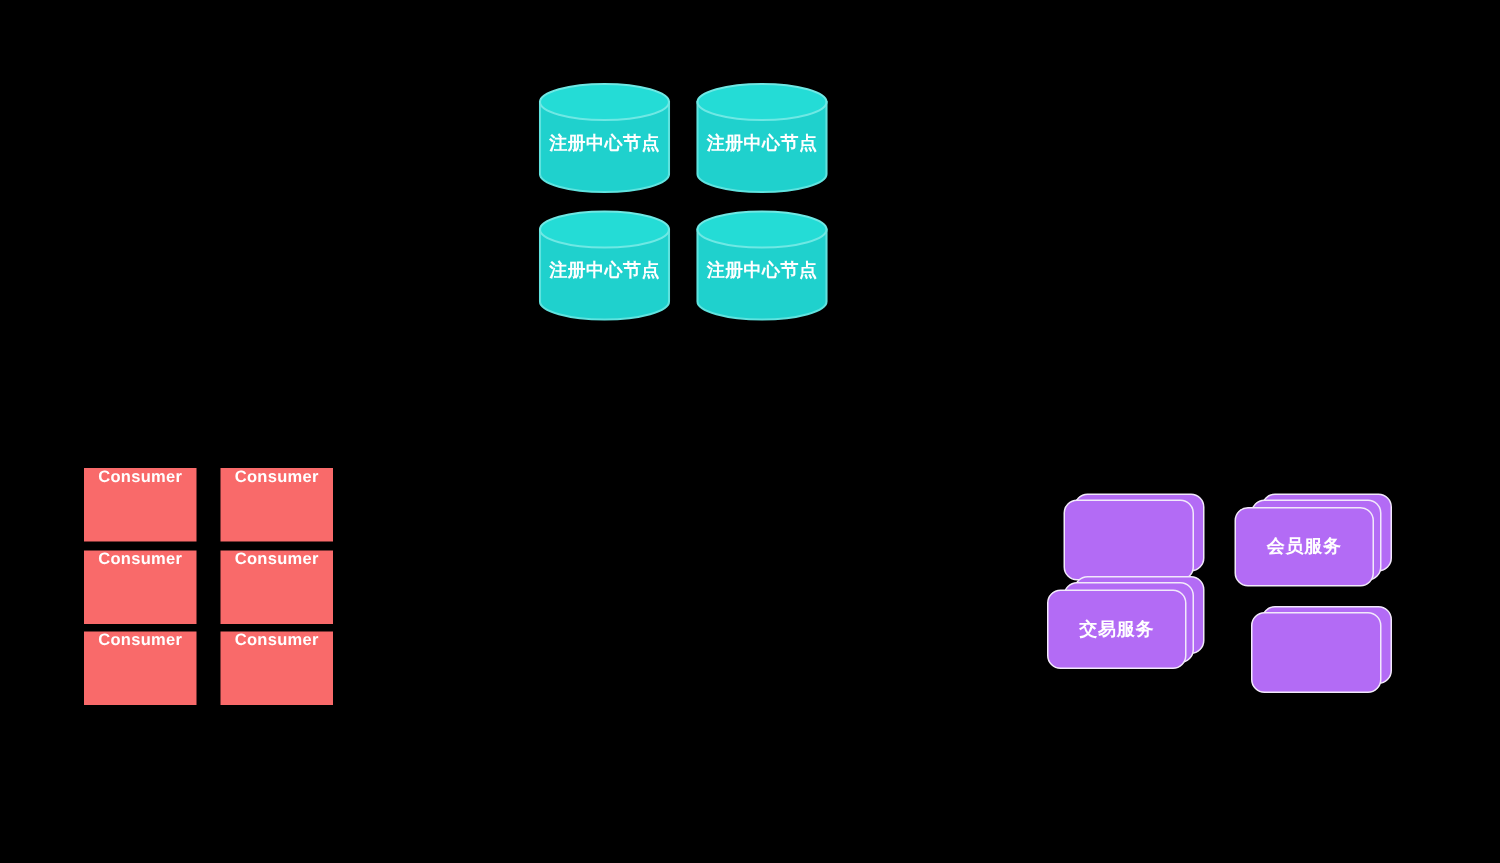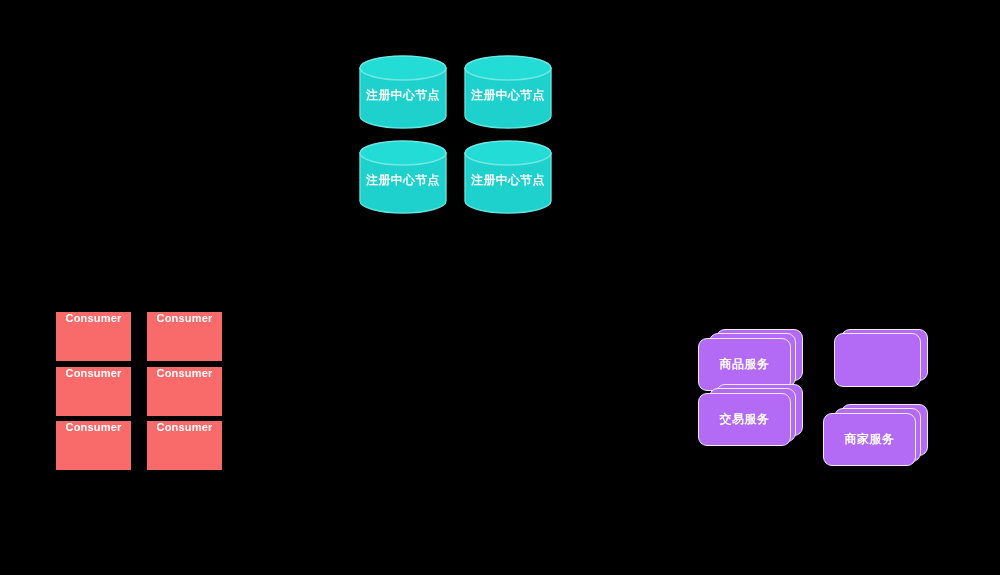--- a/index.html
+++ b/index.html
@@ -180,41 +180,38 @@
       <span class="consumer-label">Consumer</span>
     </div>
 
   </div>
 
   <div>
 
     <div class="svc" style="left:698px; top:329px;">
       <div class="card back2"></div>
       <div class="card back1"></div>
+    </div>
+
+    <div class="svc" style="left:823px; top:329px;">
+      <div class="card back2"></div>
+      <div class="card back1"></div>
       <div class="card front">
-        <span class="svc-label">商品服务</span>
+        <span class="svc-label">会员服务</span>
       </div>
-    </div>
-
-    <div class="svc" style="left:823px; top:329px;">
-      <div class="card back2"></div>
-      <div class="card back1"></div>
     </div>
 
     <div class="svc" style="left:698px; top:384px;">
       <div class="card back2"></div>
       <div class="card back1"></div>
       <div class="card front">
         <span class="svc-label">交易服务</span>
       </div>
     </div>
 
     <div class="svc" style="left:823px; top:404px;">
       <div class="card back2"></div>
       <div class="card back1"></div>
-      <div class="card front">
-        <span class="svc-label">商家服务</span>
-      </div>
     </div>
 
   </div>
 
 </div>
 
 </body></html>

